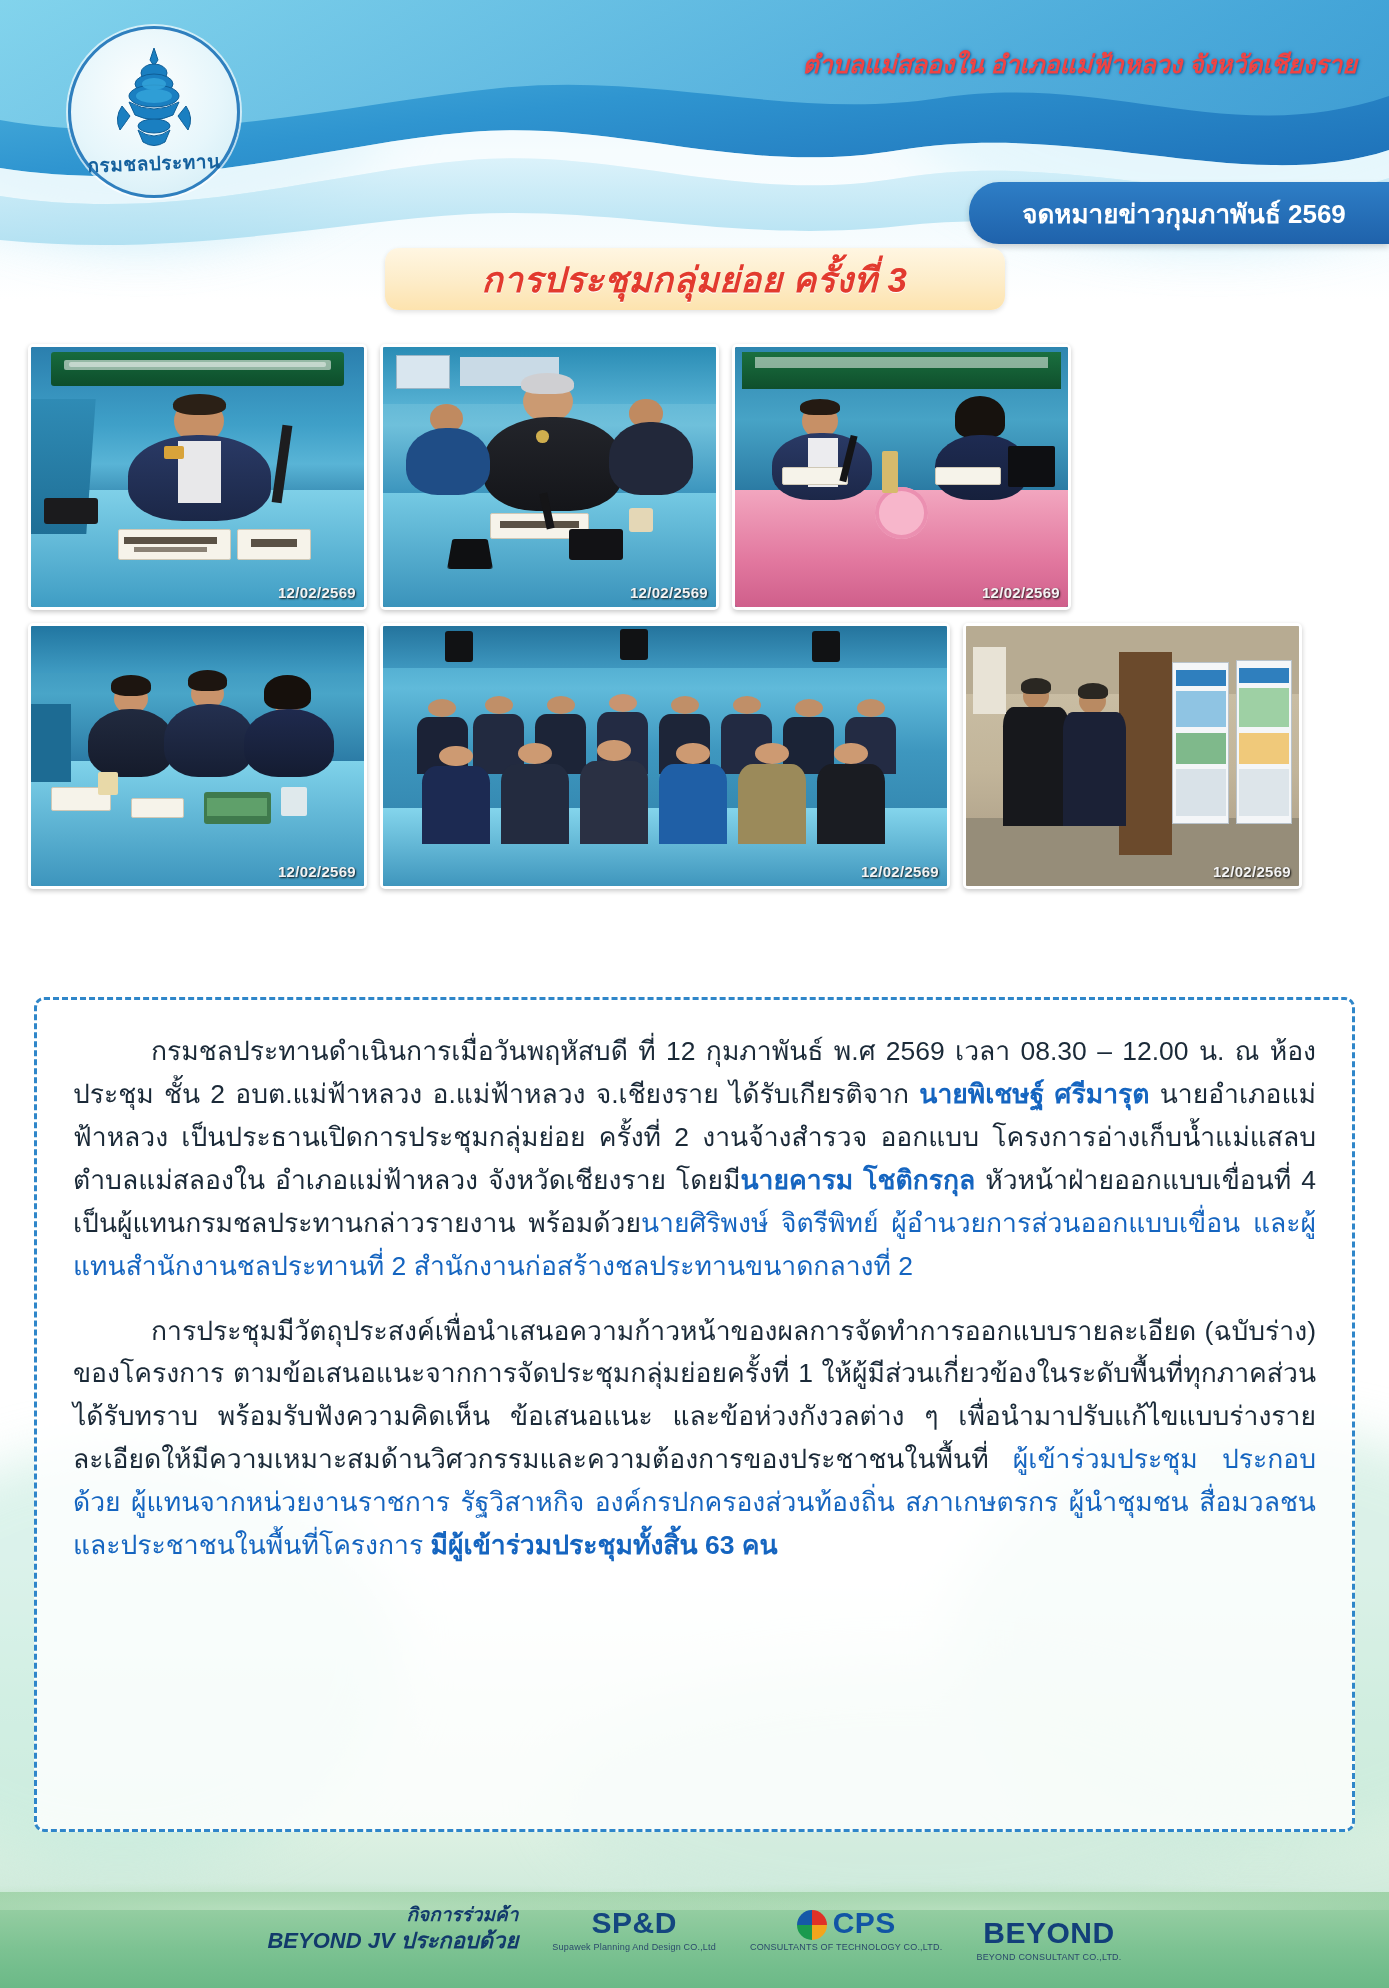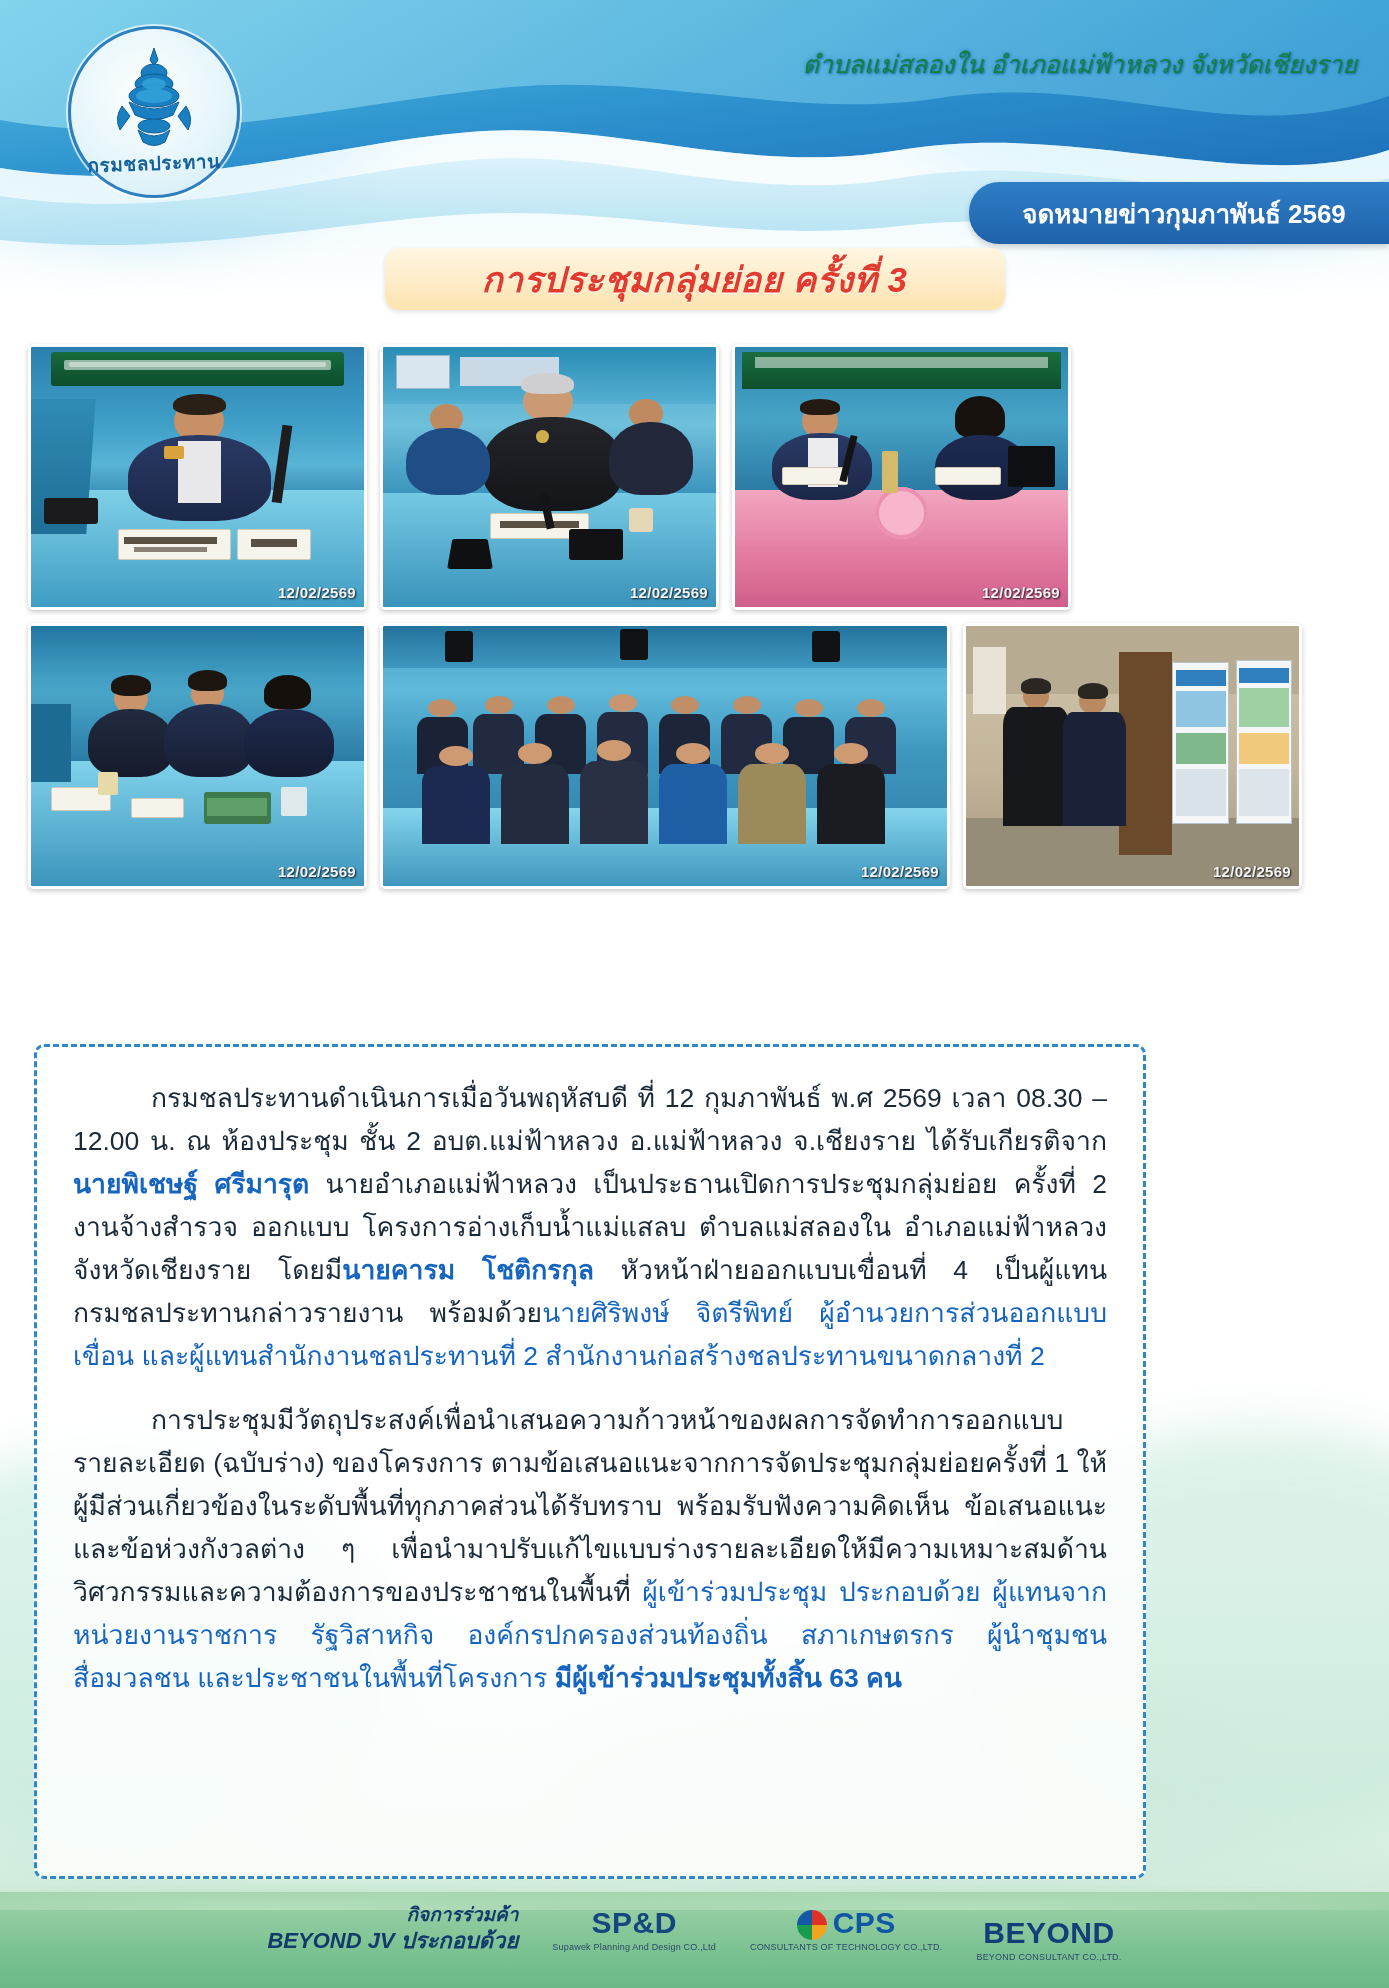--- a/index.html
+++ b/index.html
@@ -91,23 +91,23 @@
   }
   .title-1 {
     color: #ffffff;
     font-size: 30px;
     font-weight: bold;
     font-style: italic;
     text-shadow: 1px 1px 2px #1a6ea8, 0 0 4px #2b87c4;
     letter-spacing: .3px;
   }
   .title-2 {
-    color: #15803d;
+    color: #ef4444;
     font-size: 25px;
-    font-weight: normal;
+    font-weight: bold;
     font-style: italic;
     margin-top: 6px;
     text-shadow: 1px 1px 2px #1a6ea8, 0 0 4px #2b87c4;
   }
 
   .newsletter-tag {
     position: absolute;
     right: 0; top: 182px;
     min-width: 420px;
     height: 62px;
@@ -199,22 +199,22 @@
   .sc-plate {
     position: absolute;
     background: #f6f3ea;
     border: 1px solid #cfc8b6;
     border-radius: 2px;
   }
 
   
   .article {
     position: absolute;
-    left: 34px; top: 1044px;
-    width: 1112px;
+    left: 34px; top: 997px;
+    width: 1321px;
     min-height: 835px;
     background: rgba(255,255,255,.82);
     border: 3px dashed #2f86c9;
     border-radius: 10px;
     padding: 30px 36px 10px 36px;
   }
   .article p {
     margin: 0 0 14px 0;
     color: #1b2a38;
     font-size: 26.5px;

